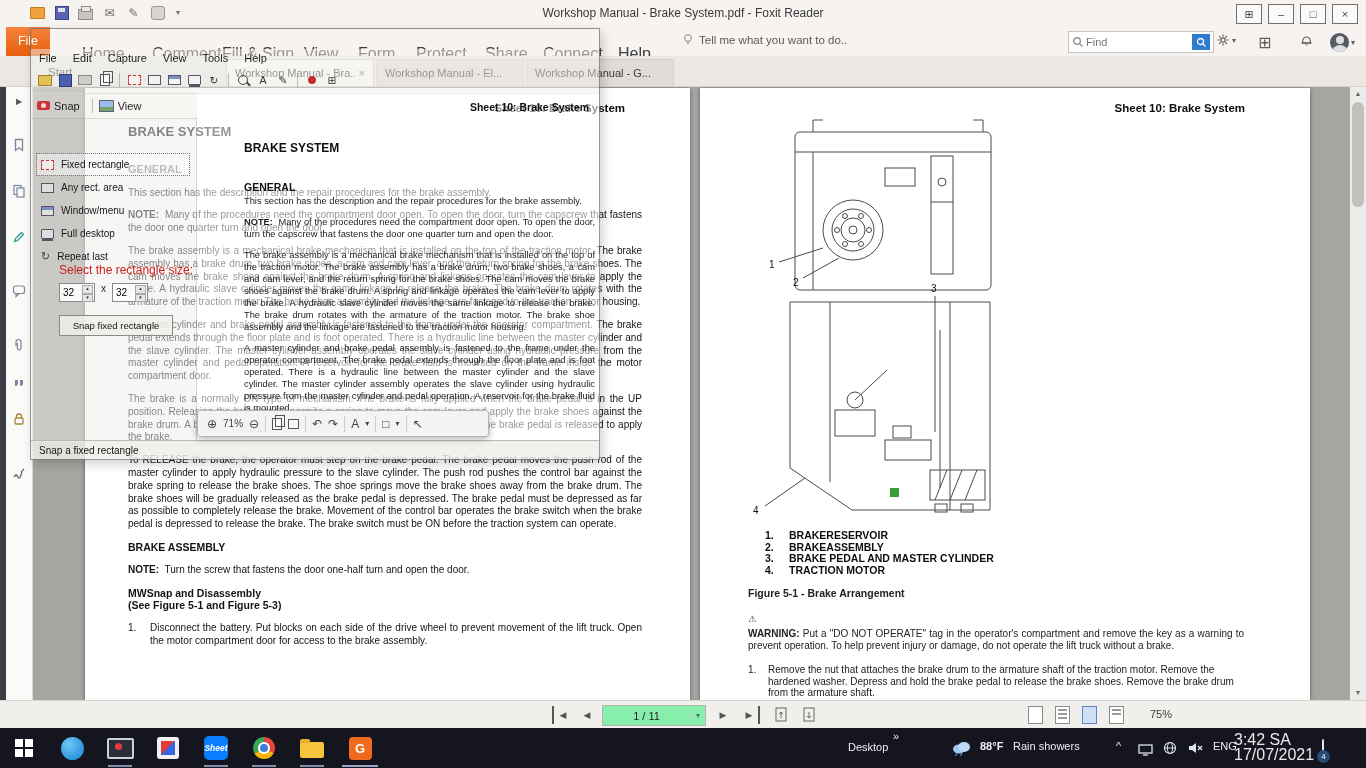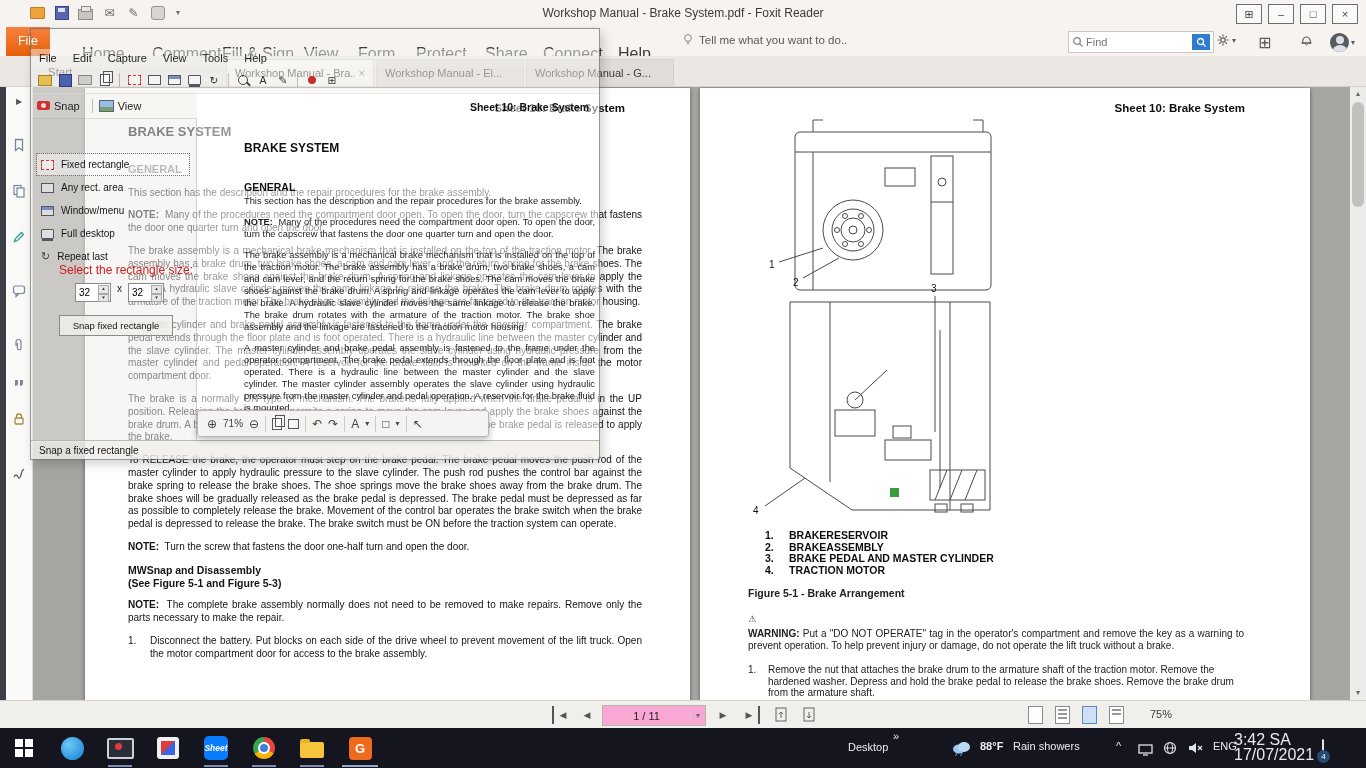--- a/index.html
+++ b/index.html
@@ -72,21 +72,21 @@
   #rstep1{position:absolute;left:48px;top:576px;width:508px;font-size:10px;line-height:11.6px}
 
   
   #vscroll{left:1350px;top:86px;width:16px;height:614px;background:#ececea;z-index:5}
   .sarr{position:absolute;left:0;width:16px;height:15px;display:flex;align-items:center;justify-content:center;font-size:7px;color:#666}
   #sthumb{position:absolute;left:2px;top:16px;width:12px;height:105px;background:#c2c0bd;border-radius:6px}
 
   
   #bottombar{left:0;top:700px;width:1366px;height:28px;background:#f1efec;border-top:1px solid #d6d2cc;z-index:12}
   .nbtn{position:absolute;top:5px;width:18px;height:18px;display:flex;align-items:center;justify-content:center;font-size:9px;color:#555}
-  #pagecombo{position:absolute;left:602px;top:4px;width:102px;height:19px;background:#f9a8d4;border:1px solid #b7b3ad;
+  #pagecombo{position:absolute;left:602px;top:4px;width:102px;height:19px;background:#86efac;border:1px solid #b7b3ad;
              display:flex;align-items:center;font-size:11px}
   #pagecombo .val{flex:1;text-align:center}
   #pagecombo .car{width:14px;border-left:1px solid #ccc;text-align:center;font-size:8px;color:#666}
   .vm{position:absolute;top:5px;width:15px;height:18px;border:1px solid #8b8b8b;background:#fff;box-sizing:border-box}
   .vm.sel{background:#cfe0f4;border-color:#5c86c0}
   .vm i{display:block;margin:2px auto 0;width:9px;height:2px;background:#999}
   #zoomtxt{position:absolute;left:1150px;top:7px;font-size:11px;color:#3c3c3c}
   #ztrack{position:absolute;left:1240px;top:713px;width:86px;height:2px;background:#9e9a94}
   #zthumb{position:absolute;left:1262px;top:706px;width:9px;height:15px;background:#fdfdfd;border:1px solid #8d8a84;border-radius:2px}
   .zic{position:absolute;top:706px;font-size:12px;color:#555}
@@ -118,21 +118,21 @@
   .reddot{width:8px;height:8px;border-radius:50%;background:#c62f2f}
   #mws-snaprow{left:0;top:64px;width:166px;height:26px;background:rgba(240,238,233,.55);display:flex;align-items:center;padding-left:6px;gap:4px;box-sizing:border-box;border-bottom:1px solid rgba(160,160,160,.35)}
   .cam{width:13px;height:9px;background:#c33;border-radius:2px;position:relative}
   .cam::after{content:"";position:absolute;left:4px;top:1.5px;width:5px;height:5px;border-radius:50%;background:#f2d2d2}
   .pic{width:13px;height:10px;border:1px solid #567;background:linear-gradient(#9cbbe8 55%,#79a06c 45%)}
   .snapviewlbl{font-size:11px;color:#1e1e1e;padding-right:6px}
   #mws-left{left:0;top:90px;width:166px;height:323px;background:rgba(240,238,233,.5);box-sizing:border-box;border-right:1px solid rgba(150,150,150,.35)}
   .mode{position:absolute;left:6px;width:152px;height:21px;display:flex;align-items:center;gap:7px;padding-left:4px;box-sizing:border-box;font-size:10px;color:#161616}
   .mode.sel{outline:1px dotted #777;background:rgba(255,255,255,.45)}
   #sizelbl{position:absolute;left:28px;top:144px;font-size:12px;color:#c9201d}
-  #sizerow{position:absolute;left:44px;top:164px;display:flex;align-items:flex-start;gap:6px}
+  #sizerow{position:absolute;left:28px;top:164px;display:flex;align-items:flex-start;gap:6px}
   .spin{position:relative;width:34px;height:17px;background:rgba(255,255,255,.9);border:1px solid #8a8a8a;display:flex;align-items:center}
   .spin input{width:18px;border:0;font-size:10px;padding:0 0 0 3px;outline:none;background:transparent;font-family:inherit}
   .spin .ar{position:absolute;right:1px;top:1px;width:11px;height:13px;display:flex;flex-direction:column}
   .spin .ar span{flex:1;font-size:4.5px;line-height:6.5px;text-align:center;border:1px solid #aaa;background:#e8e6e2;color:#333}
   #snapbtn{position:absolute;left:28px;top:196px;width:112px;height:19px;border:1px solid #8a8a8a;background:rgba(240,238,234,.85);
            font-size:9.5px;display:flex;align-items:center;justify-content:center;color:#161616}
   #mws-prev{left:166px;top:64px;width:402px;height:349px;background:rgba(255,255,255,.55);overflow:hidden;box-sizing:border-box}
   .pv-hdr{position:absolute;top:8px;right:10px;font-weight:bold;font-size:10.5px;color:#101010}
   .pv-h1{position:absolute;left:47px;top:48px;font-weight:bold;font-size:12px;color:#101010}
   .pv-h2{position:absolute;left:47px;top:88px;font-weight:bold;font-size:10.5px;color:#101010}
@@ -324,24 +324,24 @@
     <div class="pg-hdr">Sheet 10: Brake System</div>
     <div id="pl-c">
       <div class="h1">BRAKE SYSTEM</div>
       <div class="h2">GENERAL</div>
       <p>This section has the description and the repair procedures for the brake assembly.</p>
       <p><b>NOTE:</b>&nbsp; <span>Many of the procedures need the compartment door open. To open the door, turn the capscrew that fastens the door one quarter turn and open the door.</span></p>
       <p>The brake assembly is a mechanical brake mechanism that is installed on the top of the traction motor. The brake assembly has a brake drum, two brake shoes, a cam and cam lever, and the return spring for the brake shoes. The cam moves the brake shoes against the brake drum. A spring and linkage operates the cam lever to apply the brake. A hydraulic slave cylinder moves the same linkage to release the brake. The brake drum rotates with the armature of the traction motor. The brake shoe assembly and the linkage are fastened to the traction motor housing.</p>
       <p>A master cylinder and brake pedal assembly is fastened to the frame under the operator compartment. The brake pedal extends through the floor plate and is foot operated. There is a hydraulic line between the master cylinder and the slave cylinder. The master cylinder assembly operates the slave cylinder using hydraulic pressure from the master cylinder and pedal operation. A reservoir for the brake fluid is mounted on the frame inside the motor compartment door.</p>
       <p>The brake is a normally ON type of mechanism. The brake is fully applied when the brake pedal is in the UP position. Releasing the brake pedal permits a spring to move the cam lever and apply the brake shoes against the brake drum. A brake switch prevents the operation of the traction system when the brake pedal is released to apply the brake.</p>
       <p>To RELEASE the brake, the operator must step on the brake pedal. The brake pedal moves the push rod of the master cylinder to apply hydraulic pressure to the slave cylinder. The push rod pushes the control bar against the brake spring to release the brake shoes. The shoe springs move the brake shoes away from the brake drum. The brake shoes will be gradually released as the brake pedal is depressed. The brake pedal must be depressed as far as possible to completely release the brake. Movement of the control bar operates the brake switch when the brake pedal is depressed to release the brake. The brake switch must be ON before the traction system can operate.</p>
+      <div class="h3">BRAKE ASSEMBLY</div>
       <p><b>NOTE:</b>&nbsp; <span>Turn the screw that fastens the door one-half turn and open the door.</span></p>
       <div class="h3" style="margin-bottom:0">MWSnap and Disassembly</div>
       <div class="h3" style="margin-top:0">(See Figure 5-1 and Figure 5-3)</div>
-      <p><b>NOTE:</b>&nbsp; <span>The complete brake assembly normally does not need to be removed to make repairs. Remove only the parts necessary to make the repair.</span></p>
       <div class="li">
         <span class="n">1.</span>
         <span>Disconnect the battery. Put blocks on each side of the drive wheel to prevent movement of the lift truck. Open the motor compartment door for access to the brake assembly.</span>
       </div>
     </div>
   </div>
 
   <div class="abs page" id="pageR">
     <div class="pg-hdr">Sheet 10: Brake System</div>
     <svg class="abs" style="left:35px;top:22px" width="290" height="415" viewBox="0 0 290 415">

